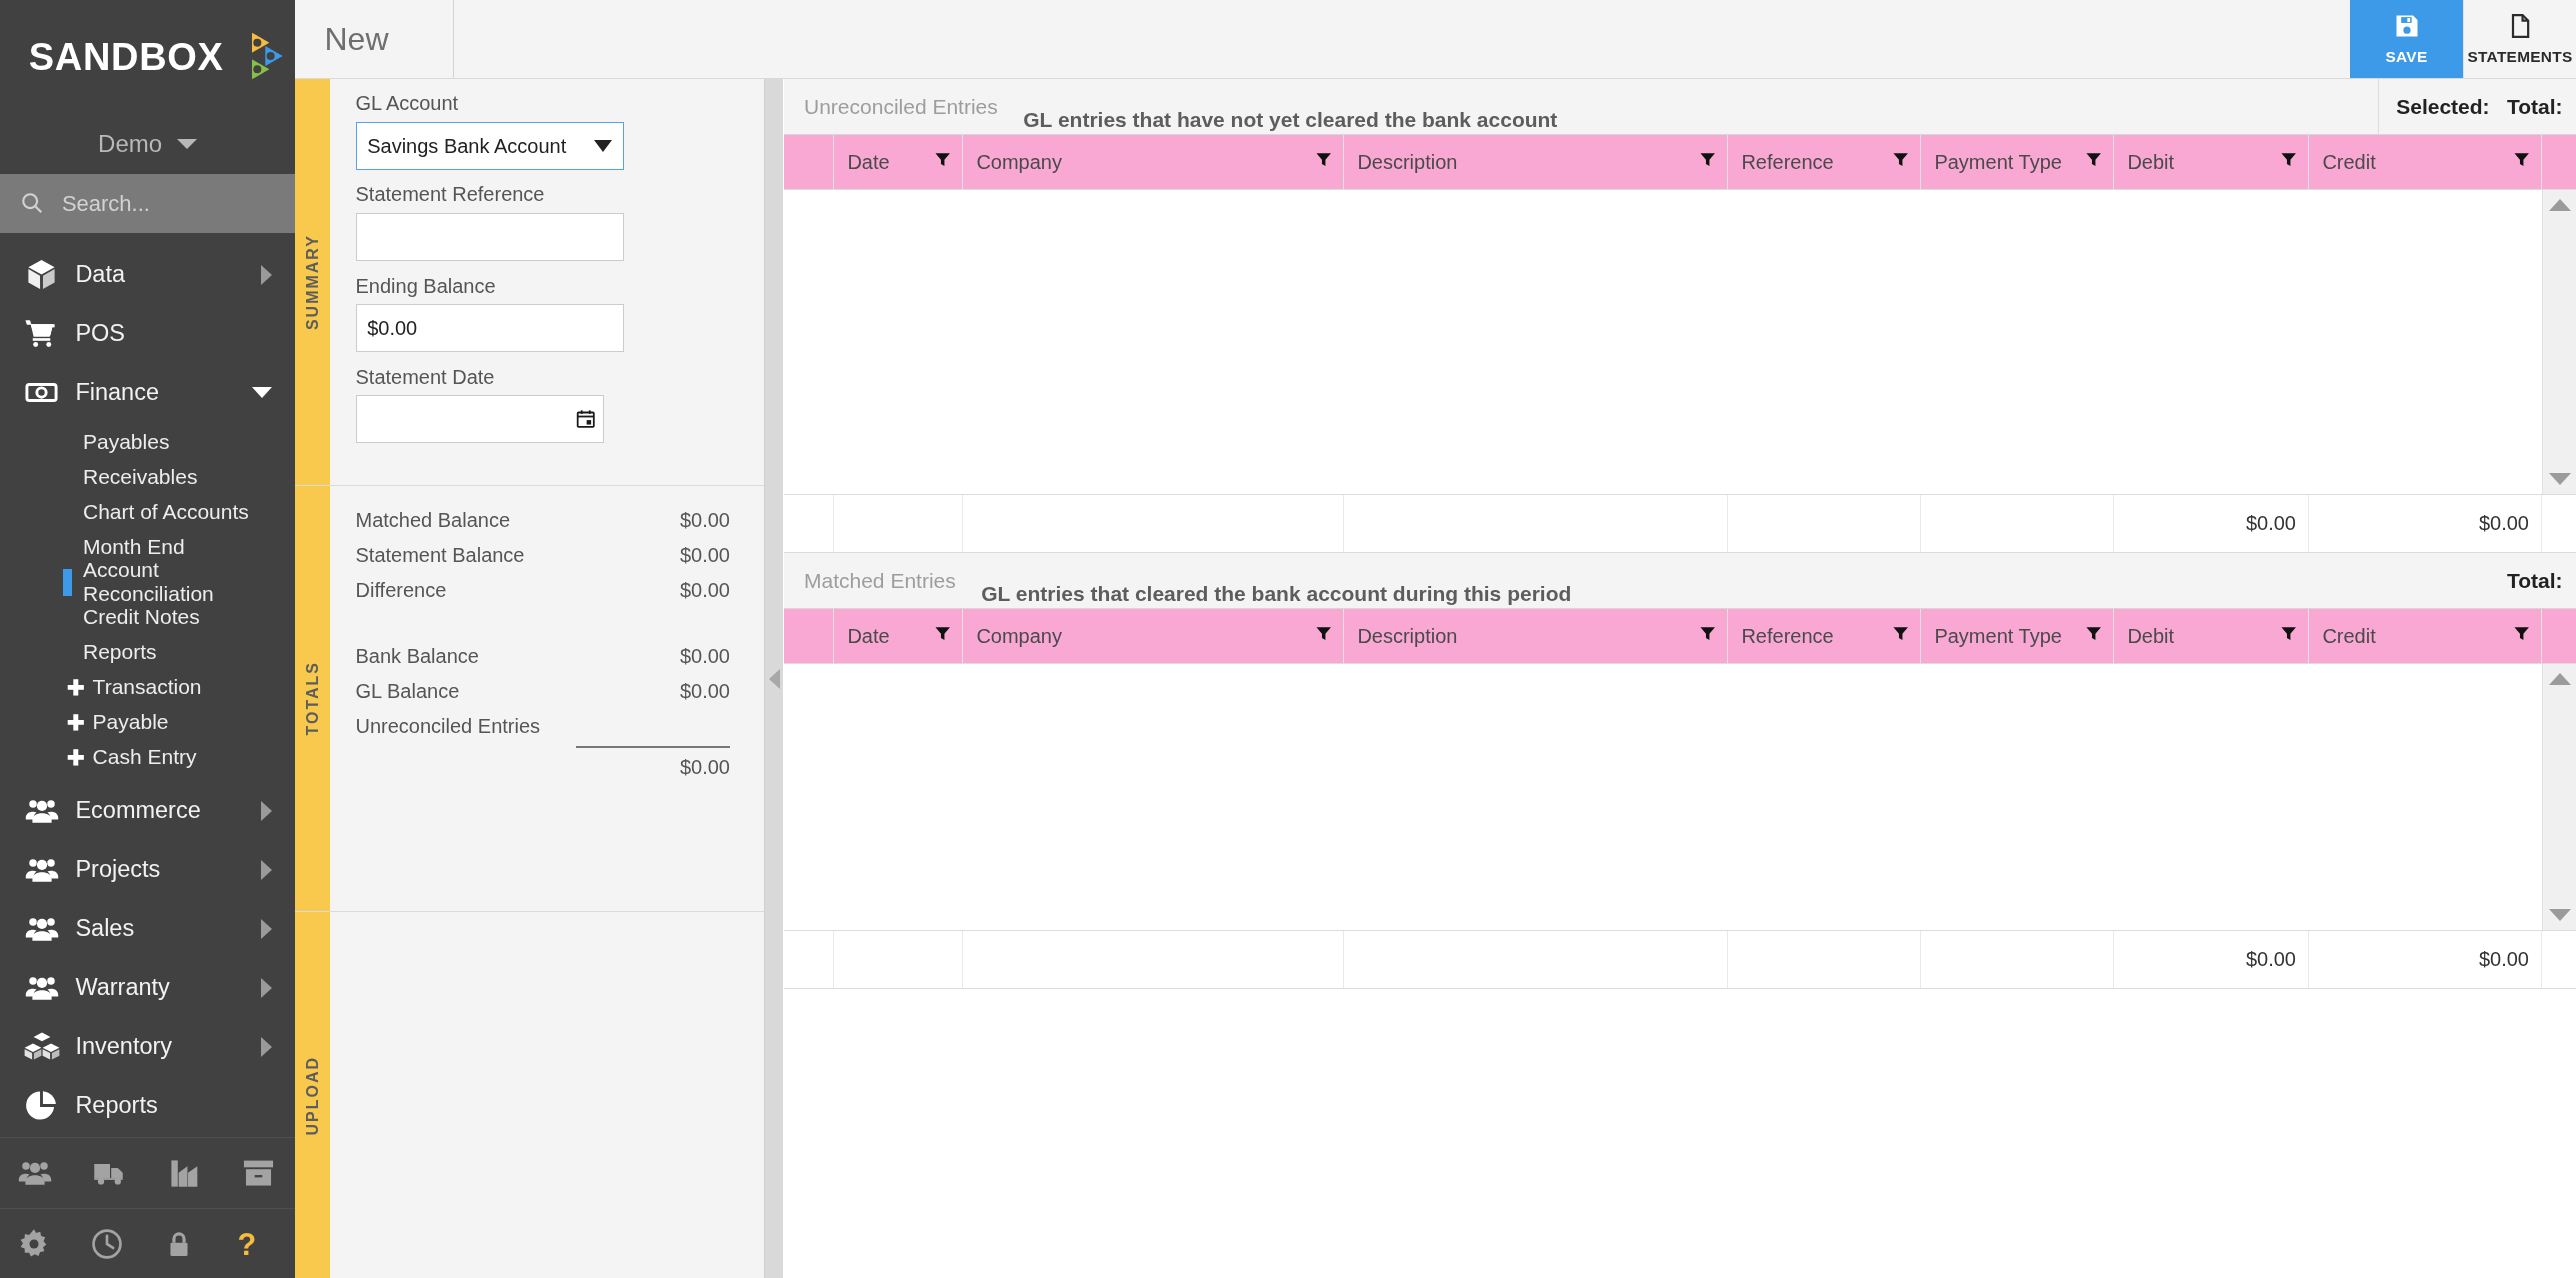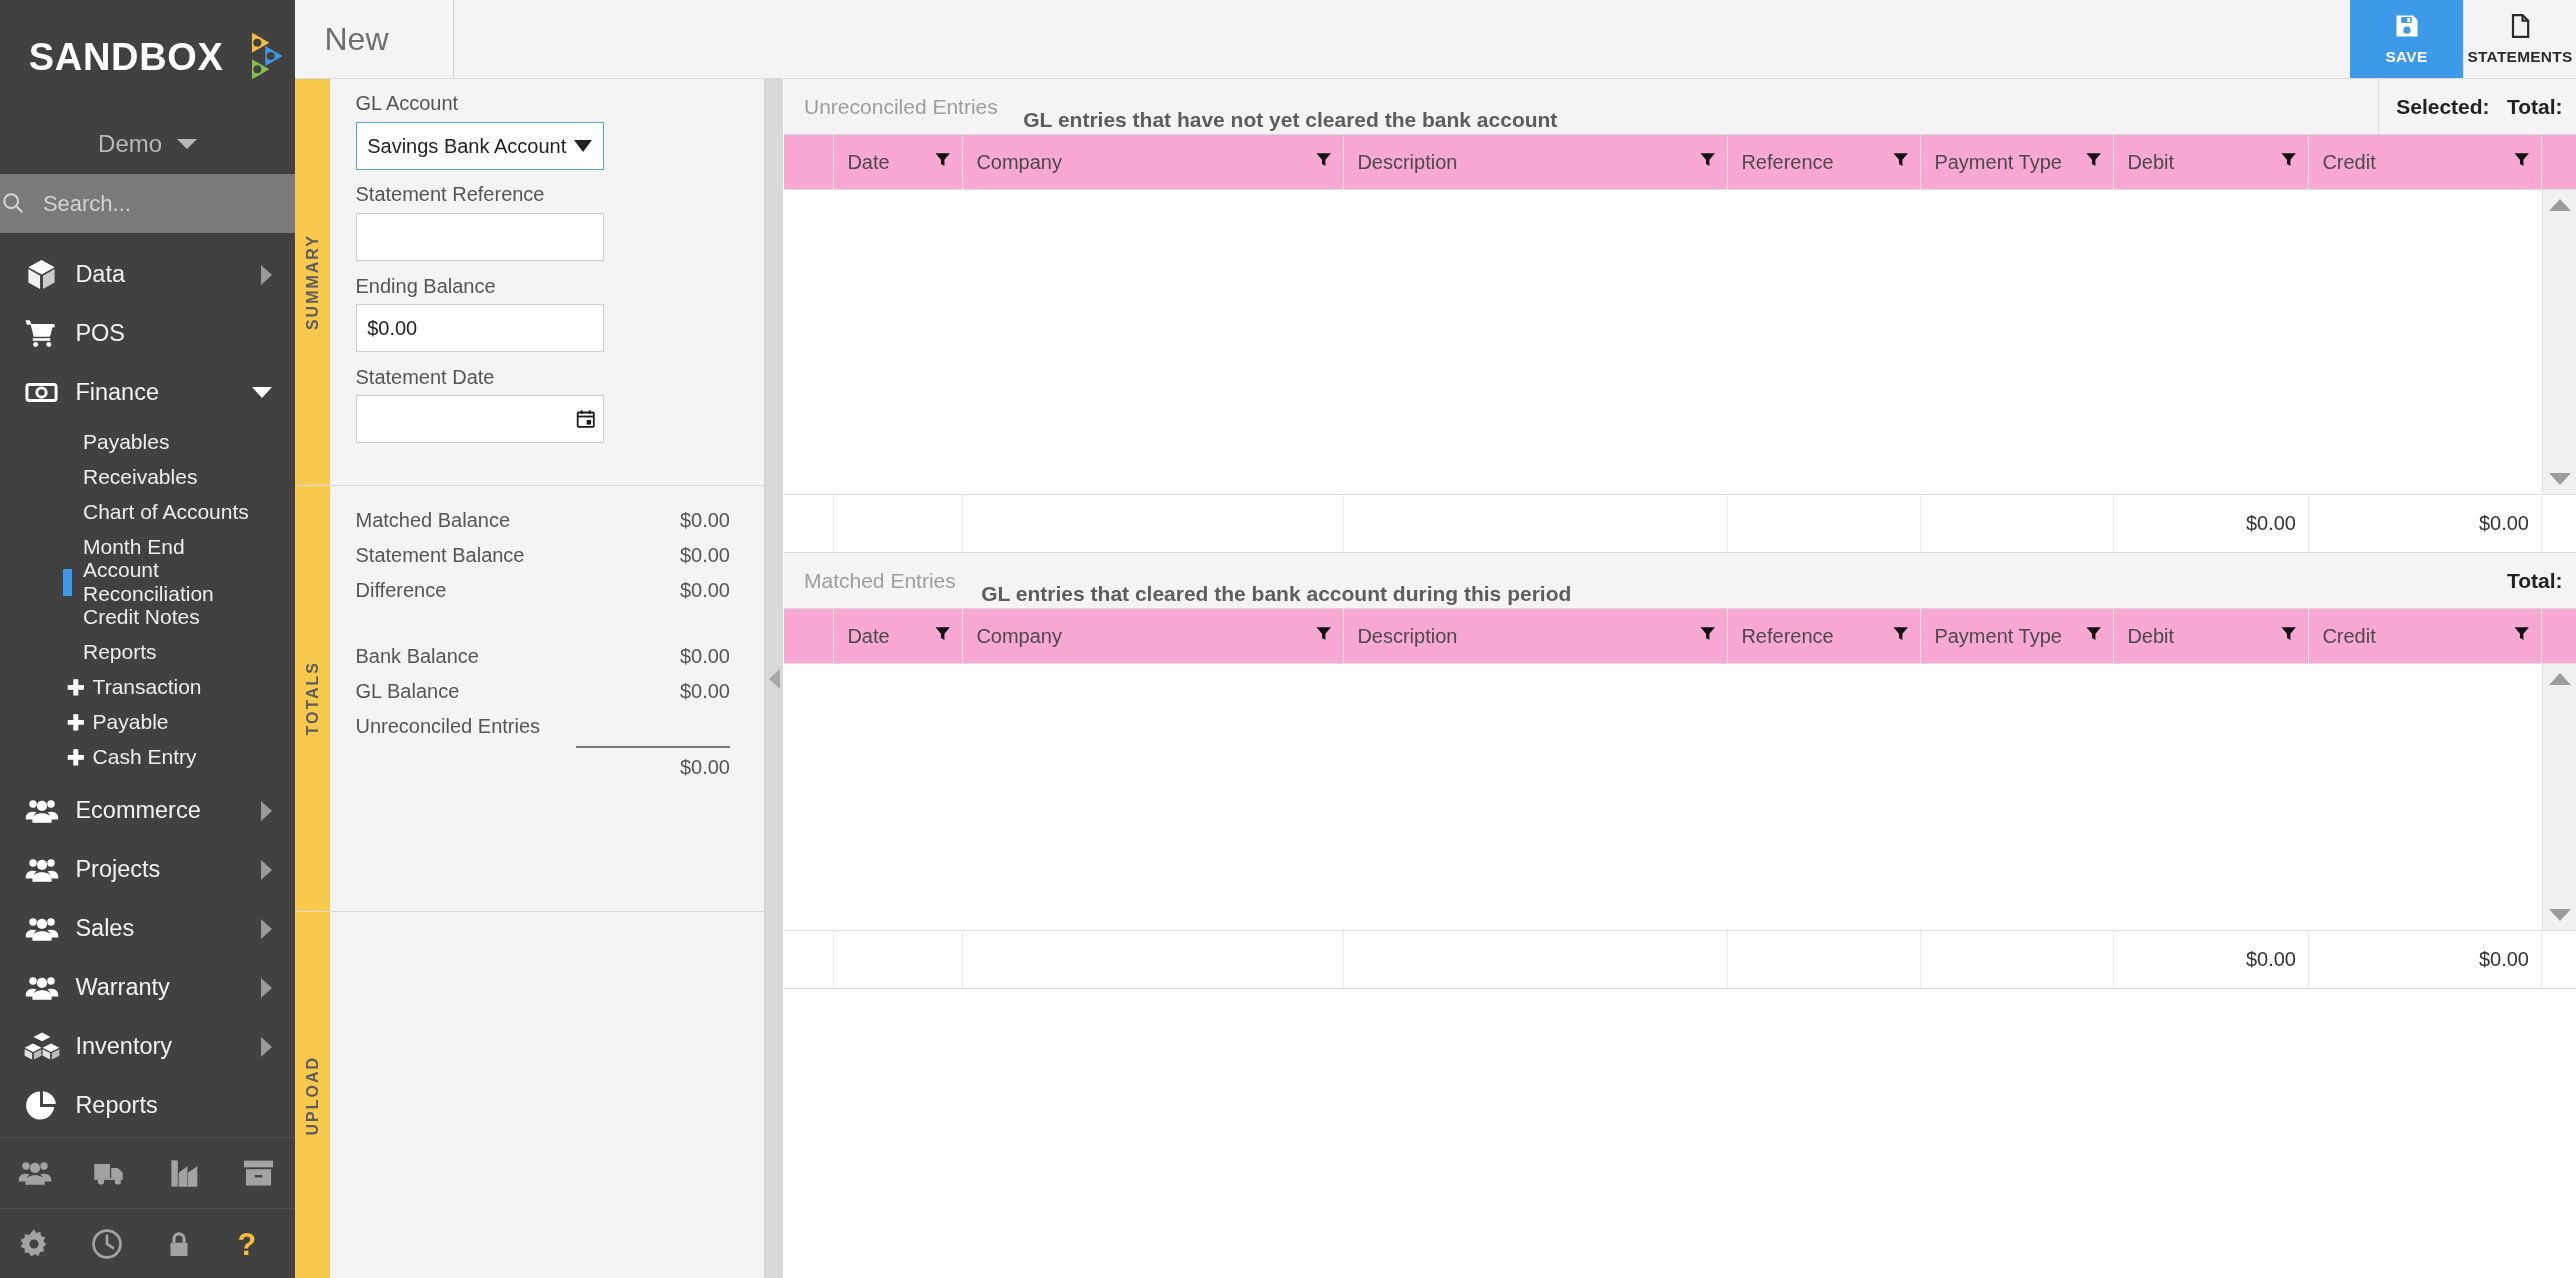--- a/index.html
+++ b/index.html
@@ -43,21 +43,21 @@
     width: 0; height: 0;
     border-left: 10px solid transparent;
     border-right: 10px solid transparent;
     border-top: 10.7px solid #b8b8b8;
   }
 
   .search-row {
     height: 59px;
     background: #7a7a7a;
     display: flex; align-items: center;
-    gap: 17.4px;
+    padding-left: 19px; gap: 17.4px;
   }
   .search-row input {
     background: transparent; border: none; outline: none;
     color: #e4e4e4; font-size: 22px;
     font-family: "Liberation Sans", sans-serif;
     width: 221px;
   }
   .search-row input::placeholder { color: #d2d2d2; }
 
   .nav-scroll { flex: 1 1 auto; overflow: hidden; padding-top: 12px; }
@@ -177,21 +177,21 @@
   .fp-section.summary { flex: 0 0 406px; }
   .fp-section.totals  { flex: 0 0 426px; border-top: 1.3px solid #dcdcdc;}
   .fp-section.upload  { flex: 1 1 auto; border-top: 1.3px solid #dcdcdc;}
 
   .field { padding: 0 25.5px; }
   .field-label {
     font-size: 20px; color: #555555;
     padding: 13.4px 0 6.7px 0;
   }
   .field-input {
-    width: 248px; height: 48px;
+    width: 268px; height: 48px;
     background: #ffffff; border: 1.3px solid #cccccc;
     display: flex; align-items: center; padding: 0 10.7px;
     font-size: 20px; color: #222222;
   }
   .field-input.select {
     border: 1.3px solid #53a3e8; justify-content: space-between;
     cursor: pointer;
   }
   .caret-dn {
     width: 0; height: 0;

